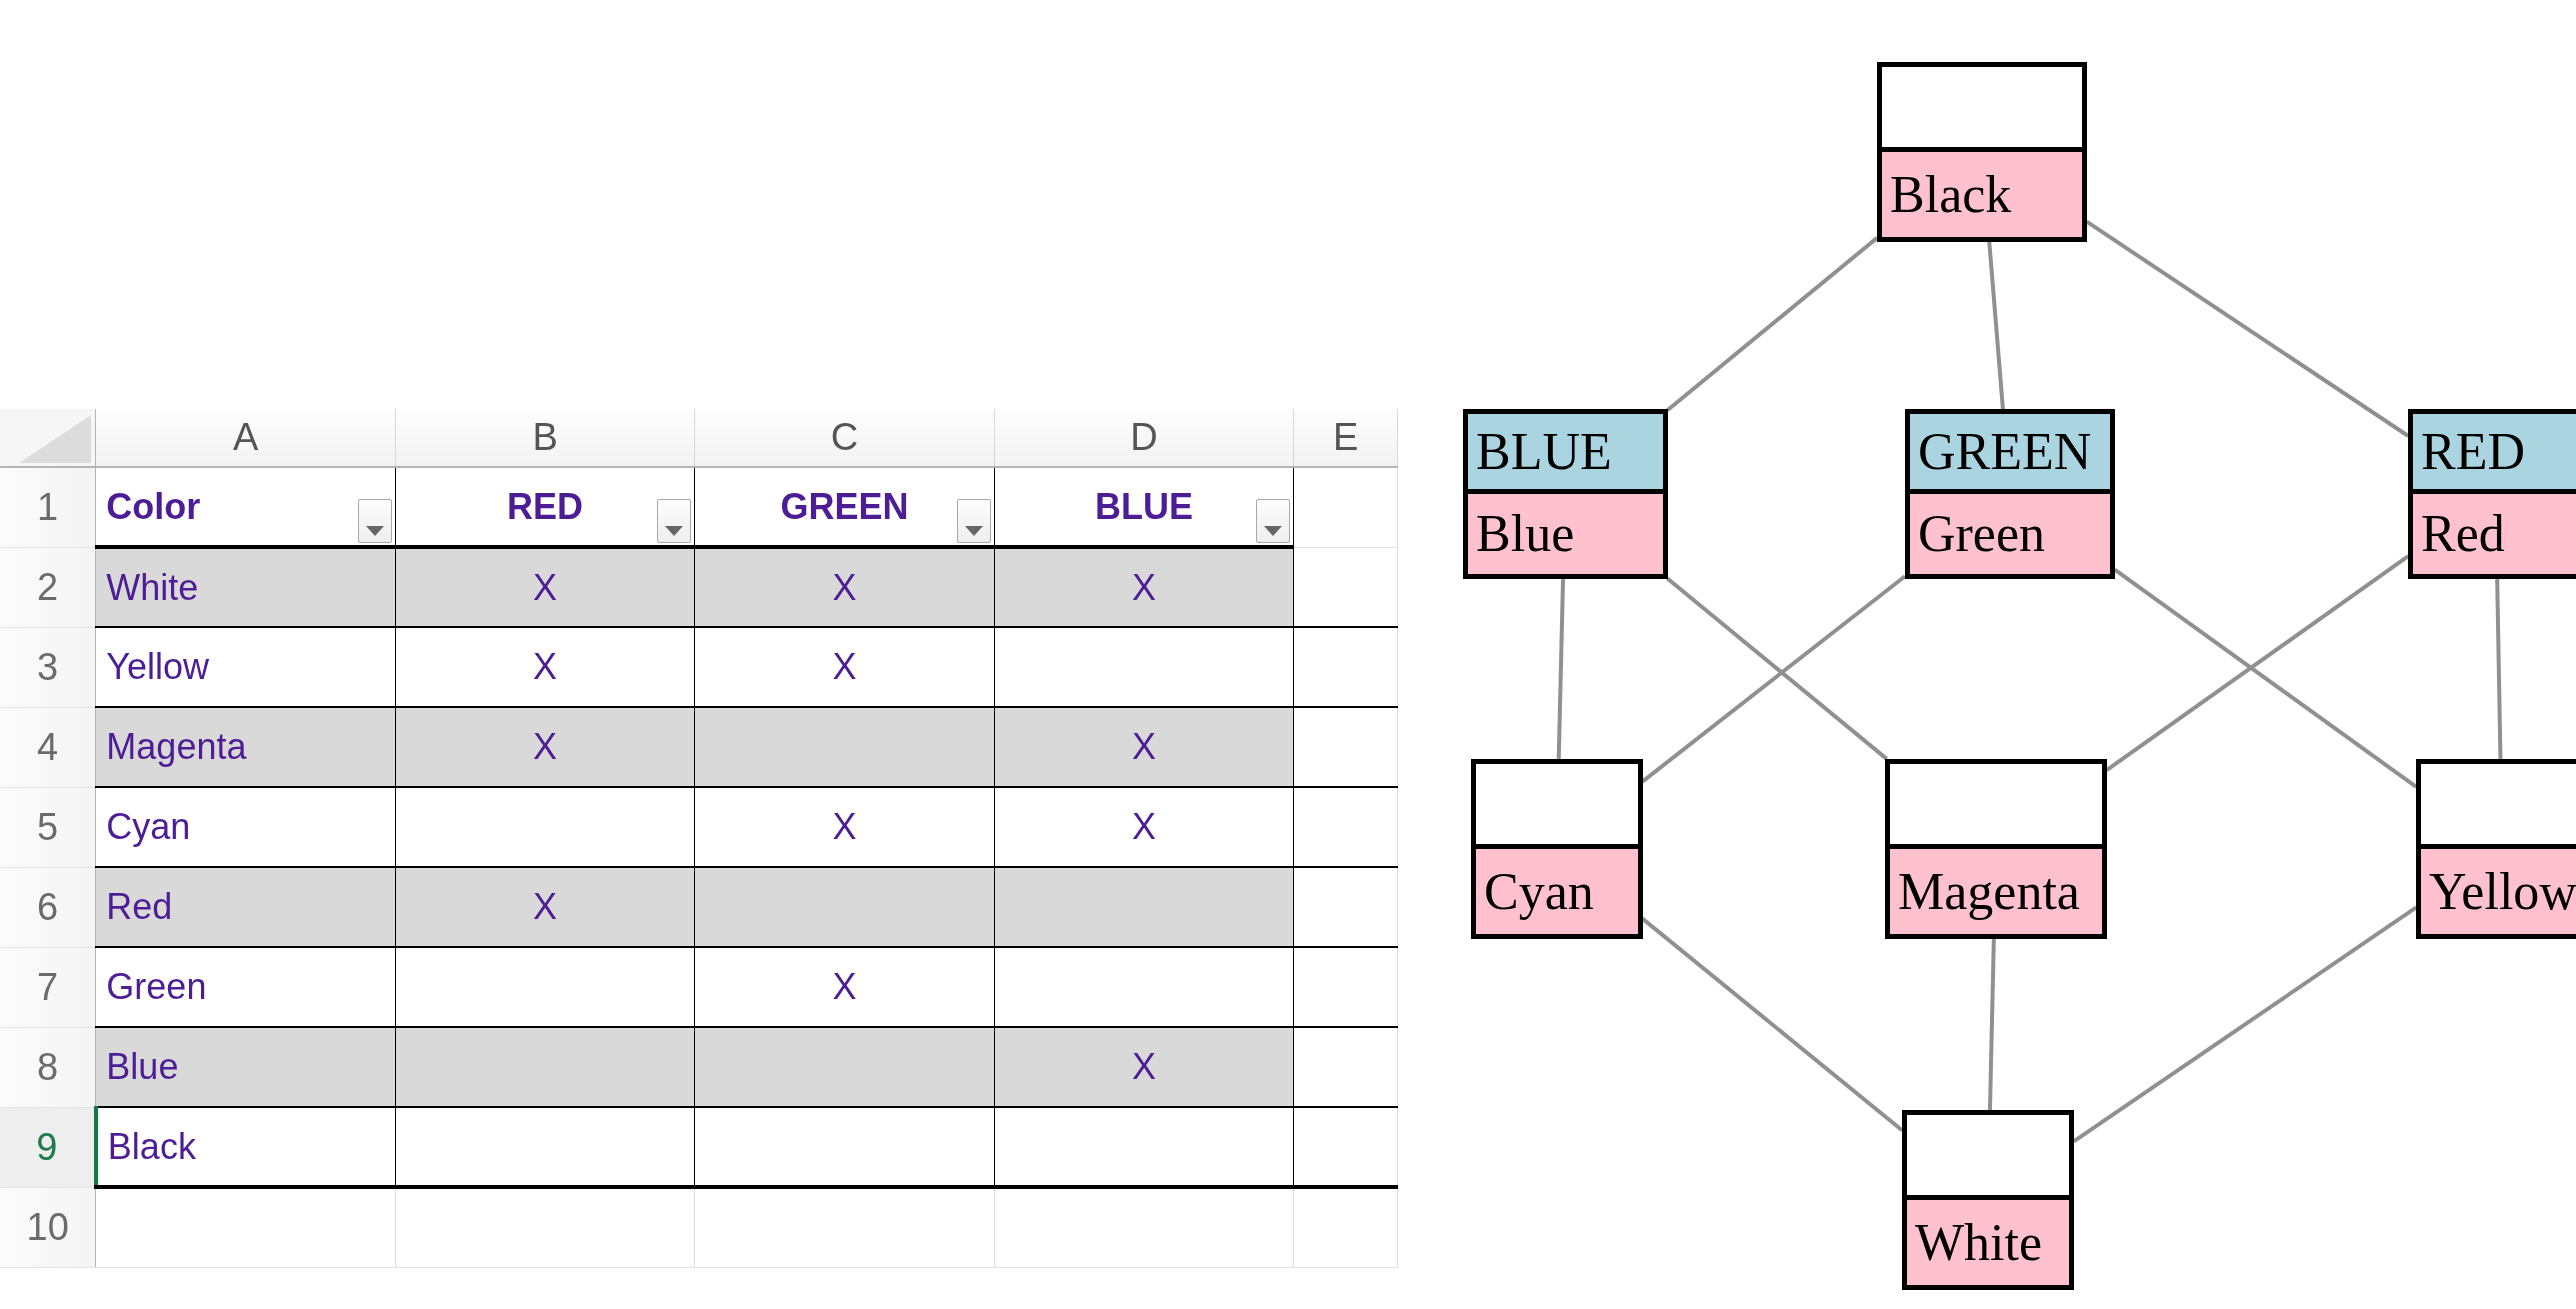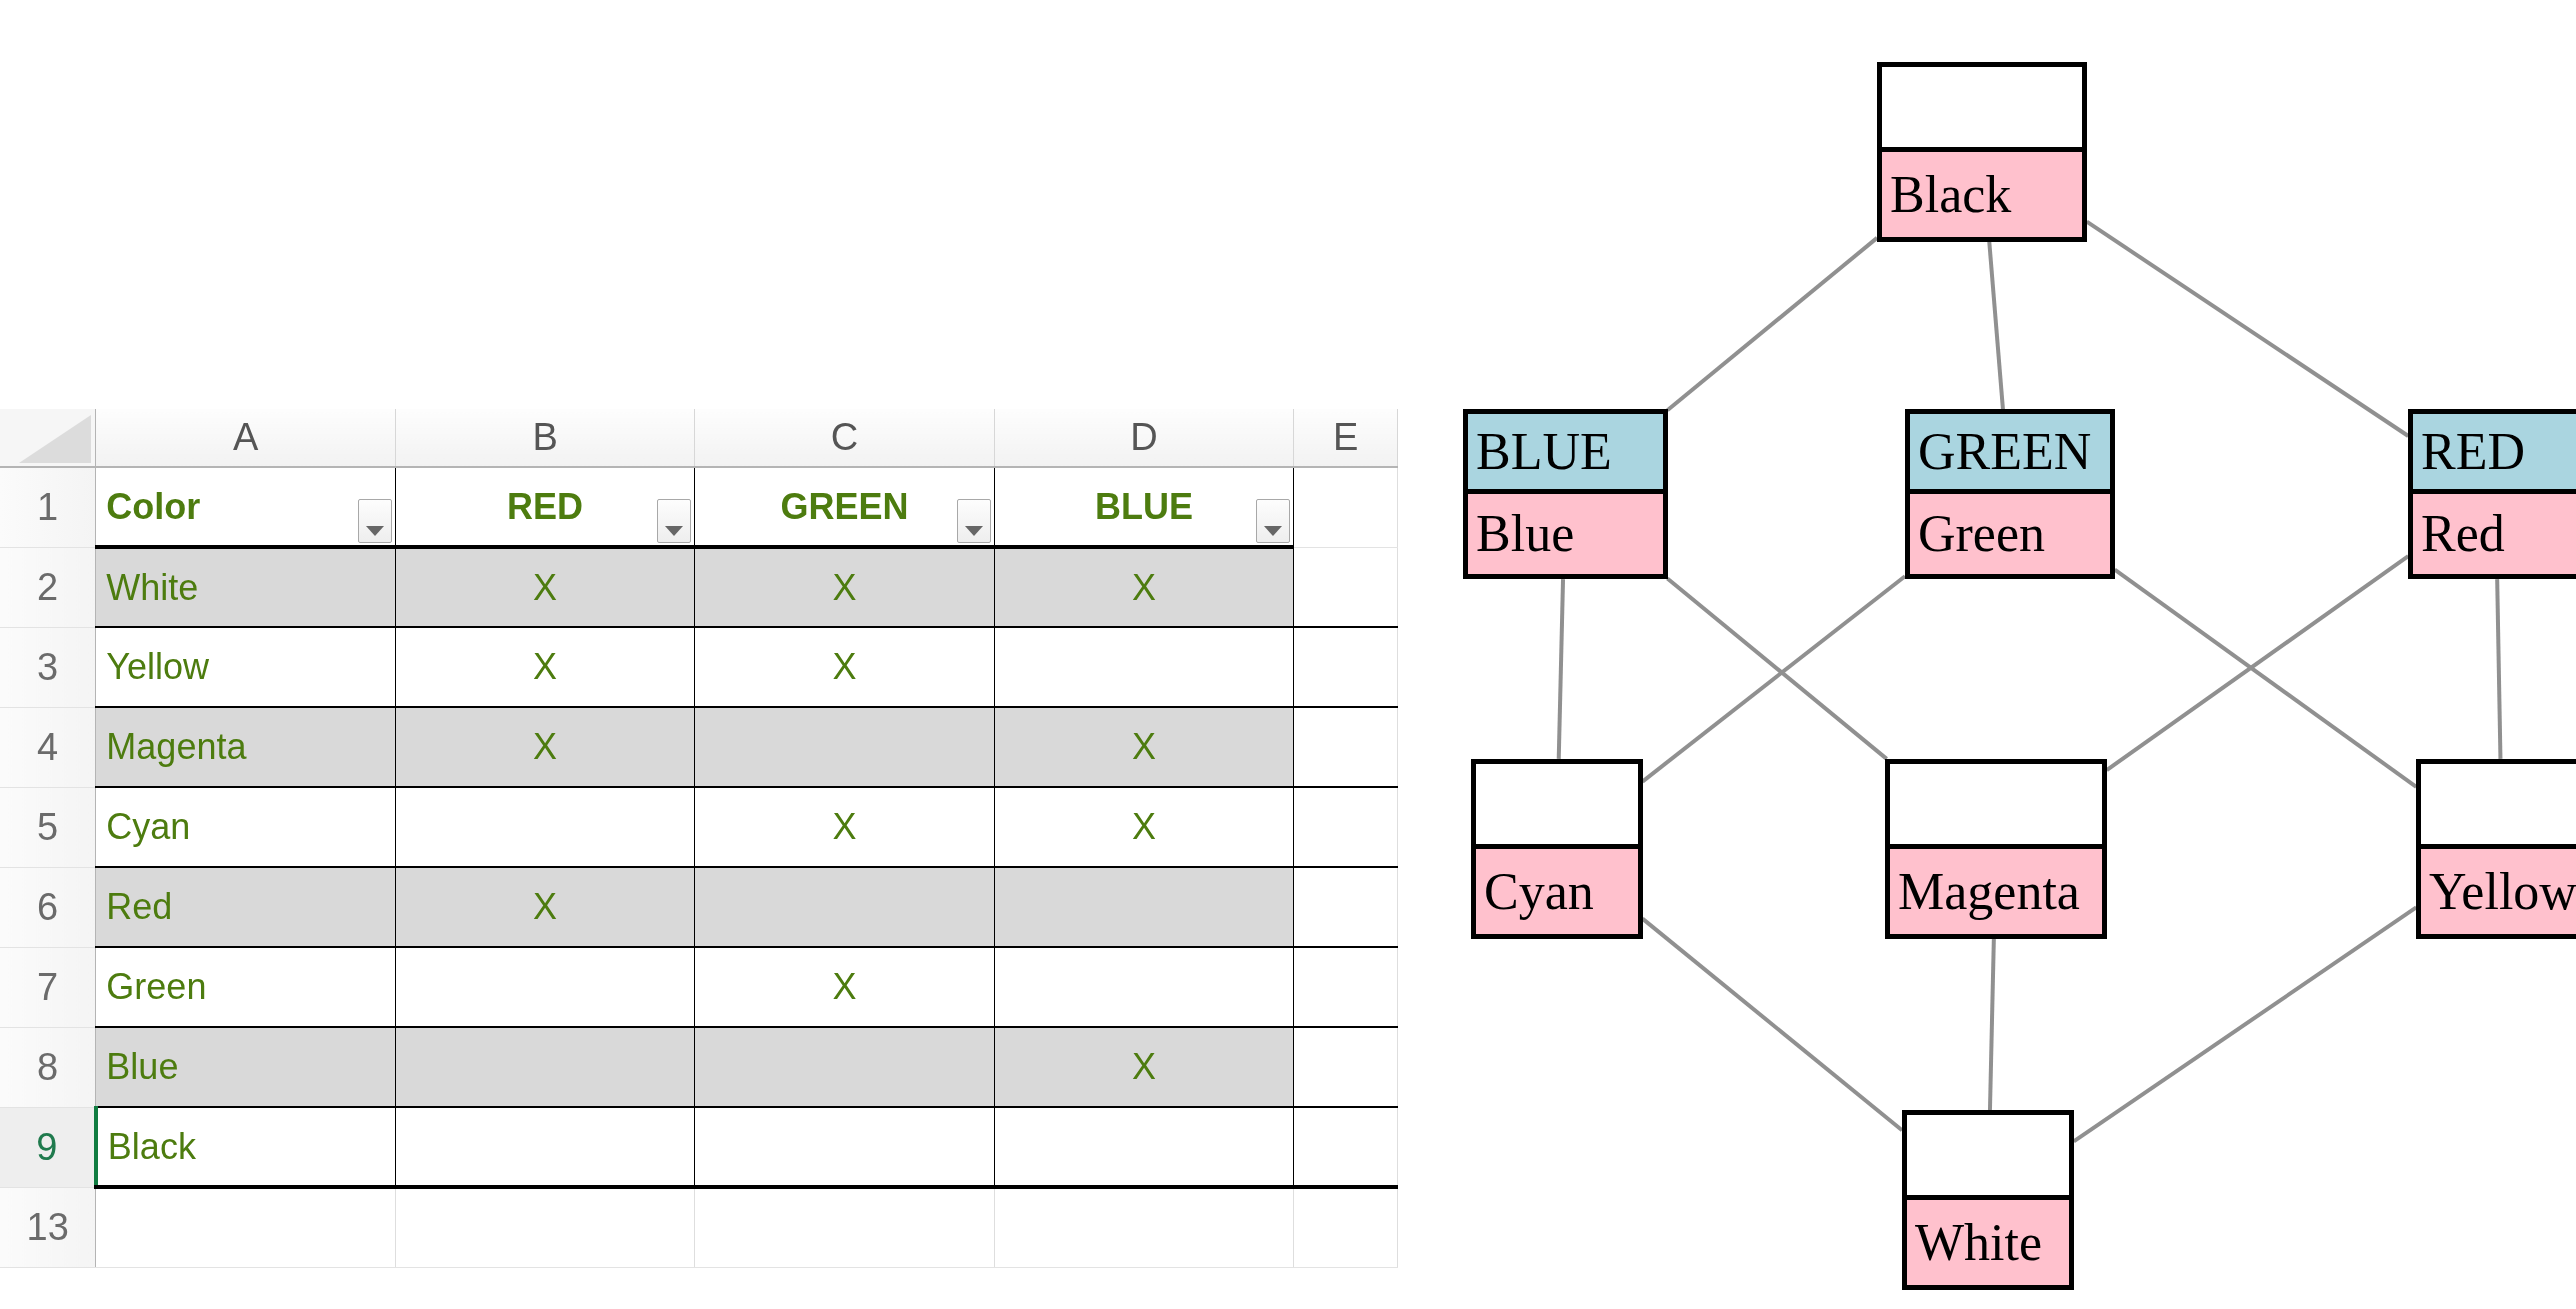--- a/index.html
+++ b/index.html
@@ -62,21 +62,21 @@
     vertical-align: middle;
     padding: 0;
     height: 80px;
   }
   .rowhead.active { background:#eeeeee; color:#1f7a4d; }
 
   td.cell {
     height: 80px;
     padding: 0 0 0 10px;
     font-size: 36px;
-    color: #4d7c0f;
+    color: #4c1d95;
     vertical-align: middle;
     border-right: 1px solid #000;
     background: #ffffff;
     overflow: hidden;
     white-space: nowrap;
   }
   td.cell.band { background: #d9d9d9; }
   td.cell.ctr { text-align: center; padding-left: 0; }
   td.cell.empty-col { border-right: 1px solid #dedede; background:#fff !important; }
   td.cell.lastrow-e { border-right: 1px solid #dedede; }
@@ -275,21 +275,21 @@
       <tr class="r9 last-data">
         <td class="rowhead active">9</td>
         <td class="cell first">Black</td>
         <td class="cell ctr"></td>
         <td class="cell ctr"></td>
         <td class="cell ctr"></td>
         <td class="cell empty-col"></td>
       </tr>
 
       <tr class="r10">
-        <td class="rowhead">13</td>
+        <td class="rowhead">10</td>
         <td class="cell"></td>
         <td class="cell"></td>
         <td class="cell"></td>
         <td class="cell"></td>
         <td class="cell lastrow-e"></td>
       </tr>
     </tbody>
       </table>
 
   </div>

